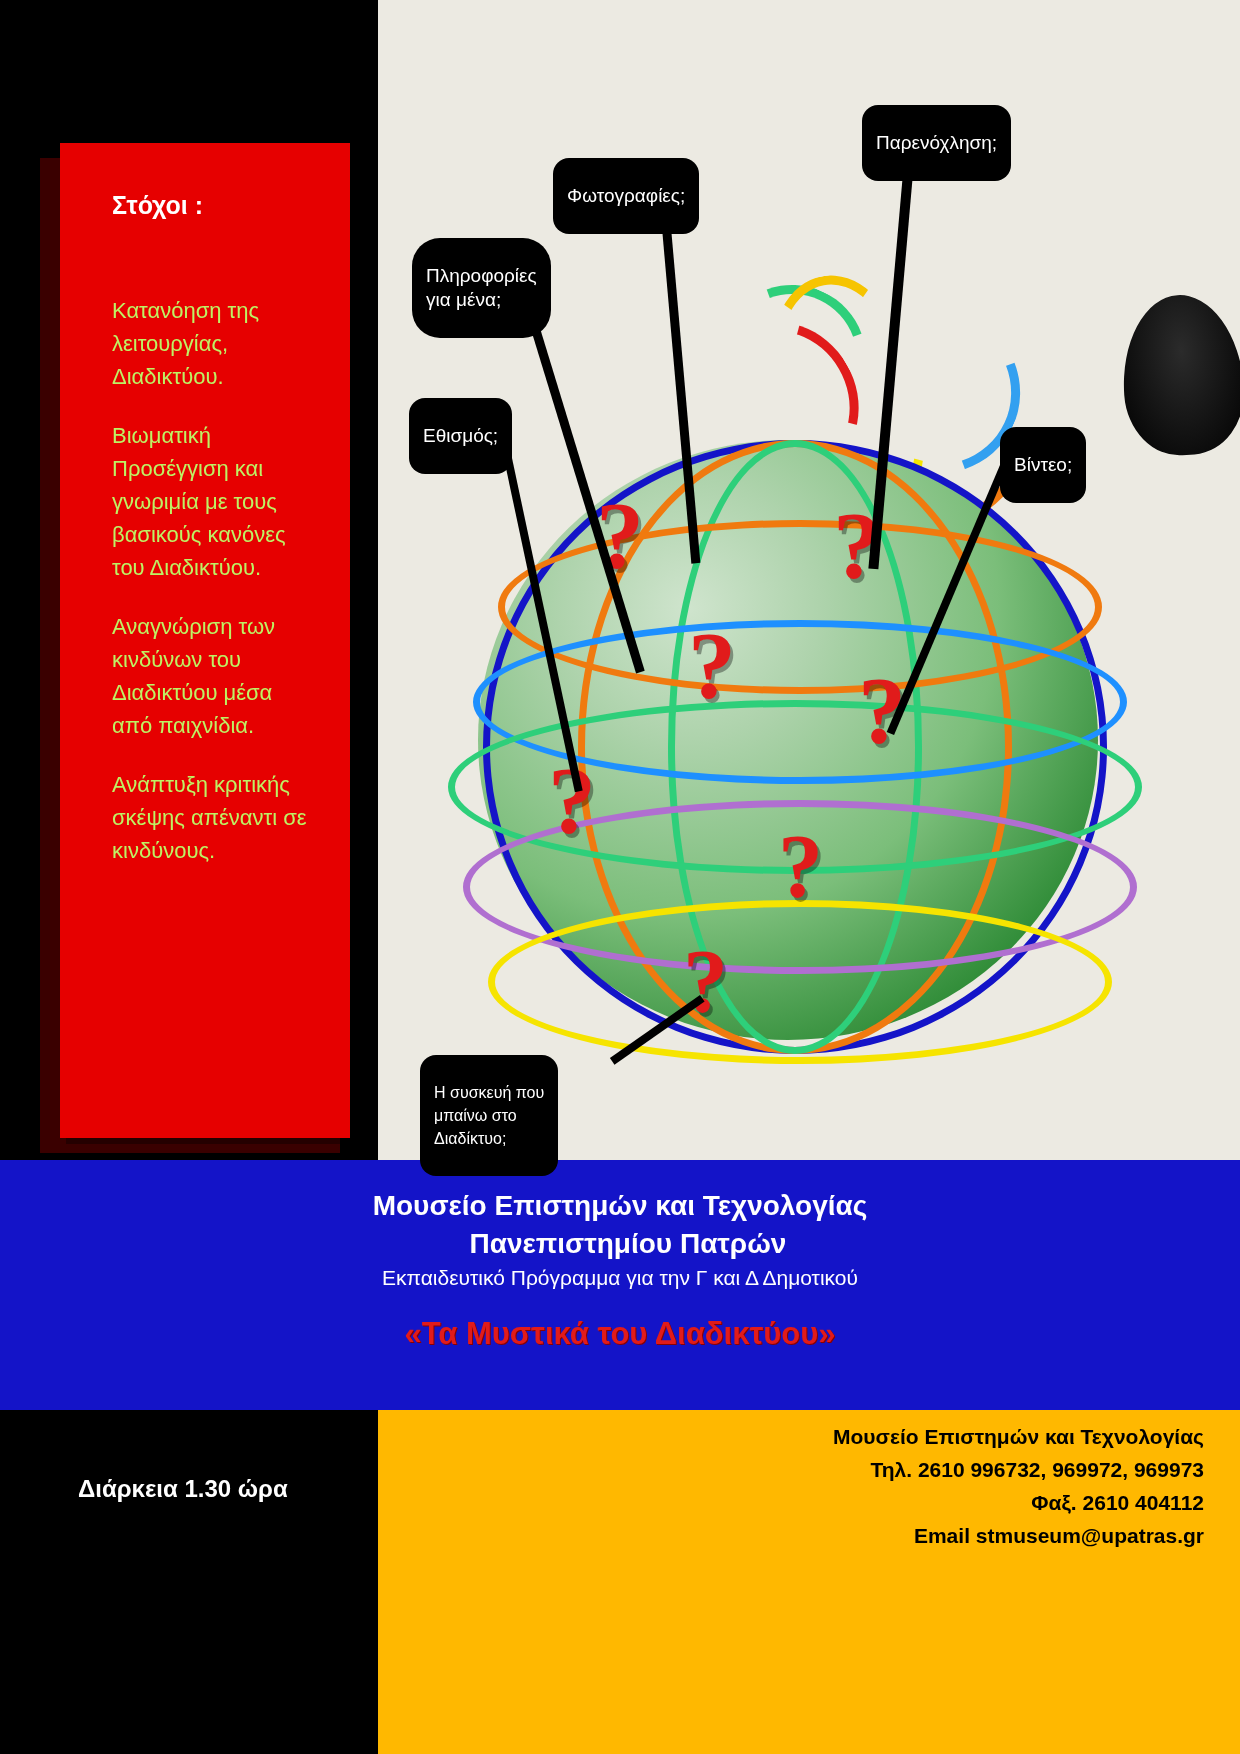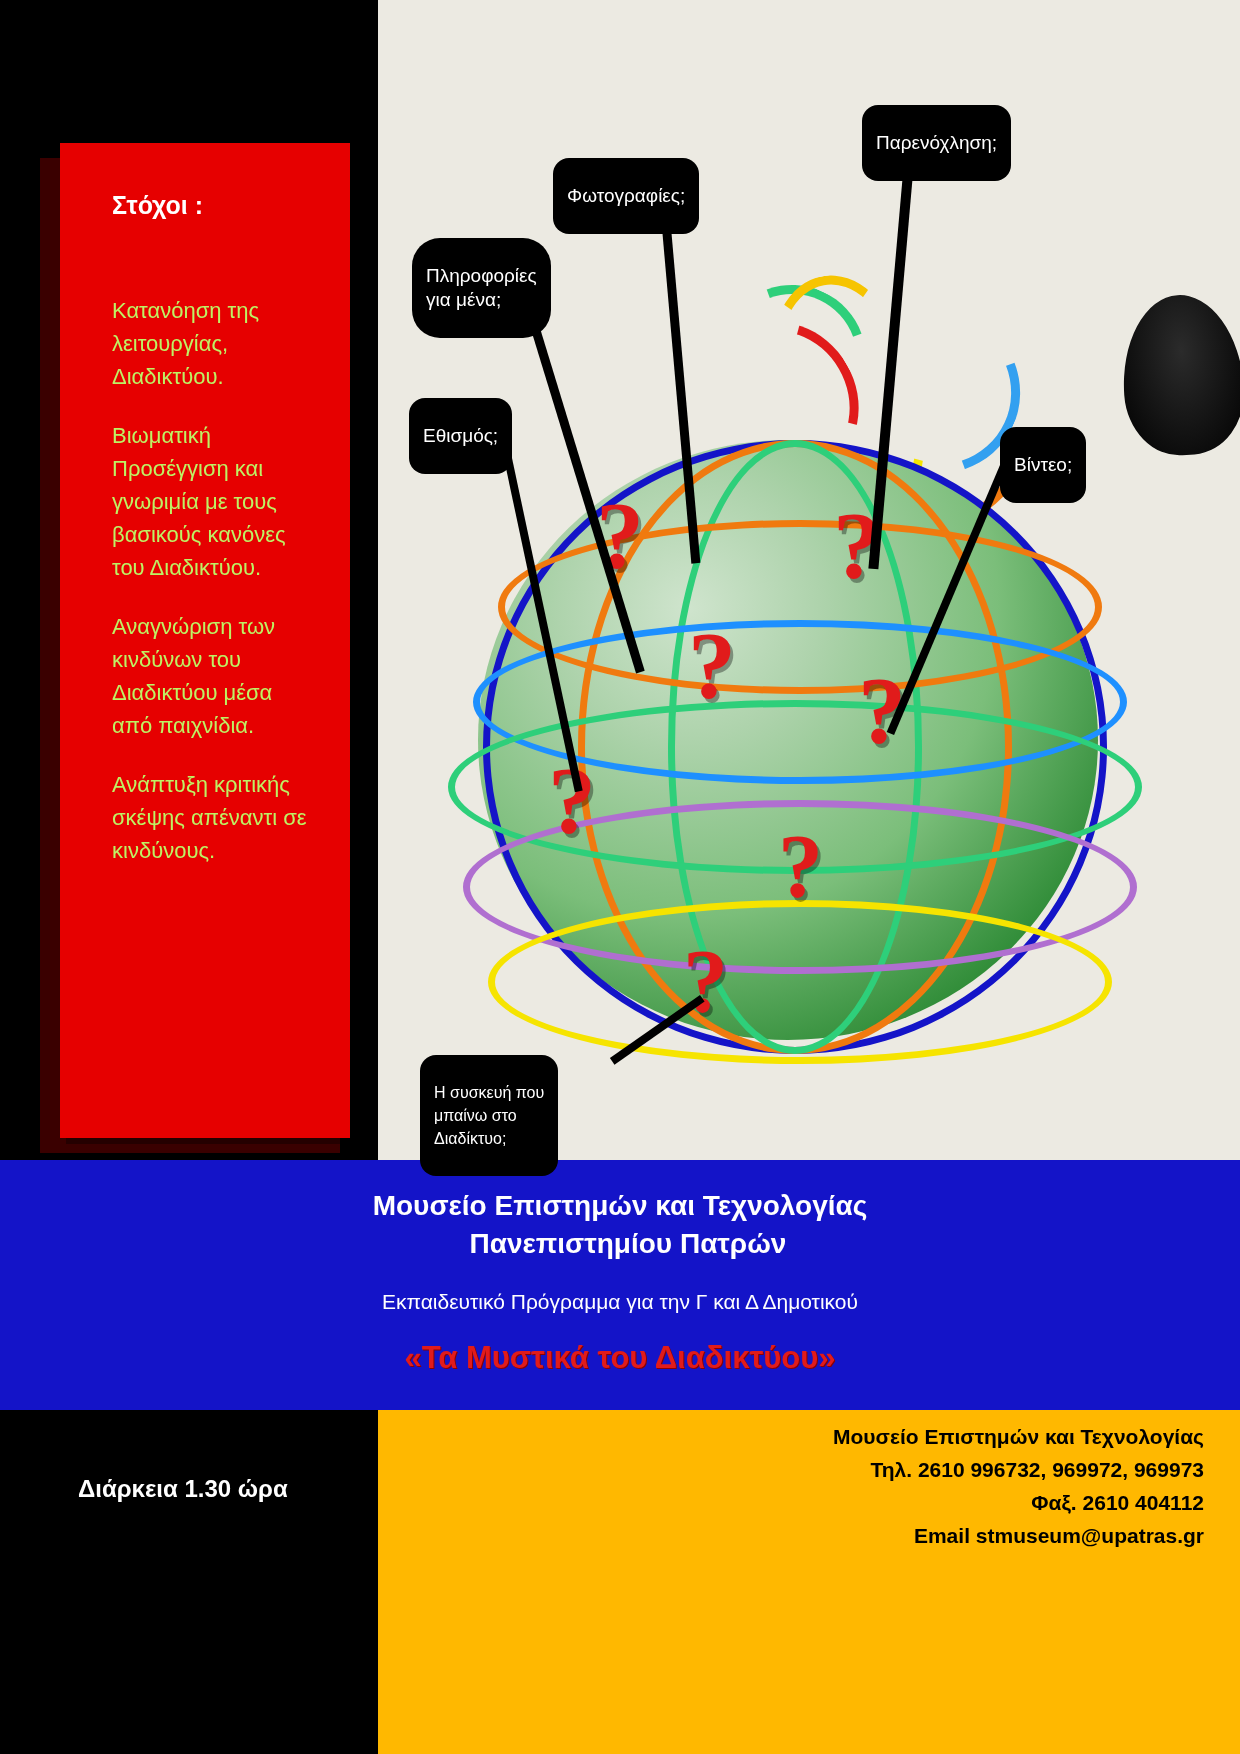--- a/index.html
+++ b/index.html
@@ -70,21 +70,21 @@
     z-index:6;
   }
   .leader{position:absolute;background:#000;transform-origin:0 0;z-index:5;}
 
   
   .blue-band{
     position:absolute;left:0;top:1160px;width:1240px;height:250px;
     background:#1414c8;color:#fff;text-align:center;
   }
   .blue-band .l1{margin-top:28px;font-size:28px;font-weight:bold;line-height:36px;}
-  .blue-band .l2{font-size:21px;margin-top:28px;}
+  .blue-band .l2{font-size:21px;margin-top:4px;}
   .blue-band .l3{
     margin-top:26px;font-size:31px;font-weight:bold;color:#e11b1b;
     text-shadow:1px 1px 0 #8a0000;
   }
 
   
   .bottom-black{
     position:absolute;left:0;top:1410px;width:378px;height:344px;background:#000;
   }
   .duration{

